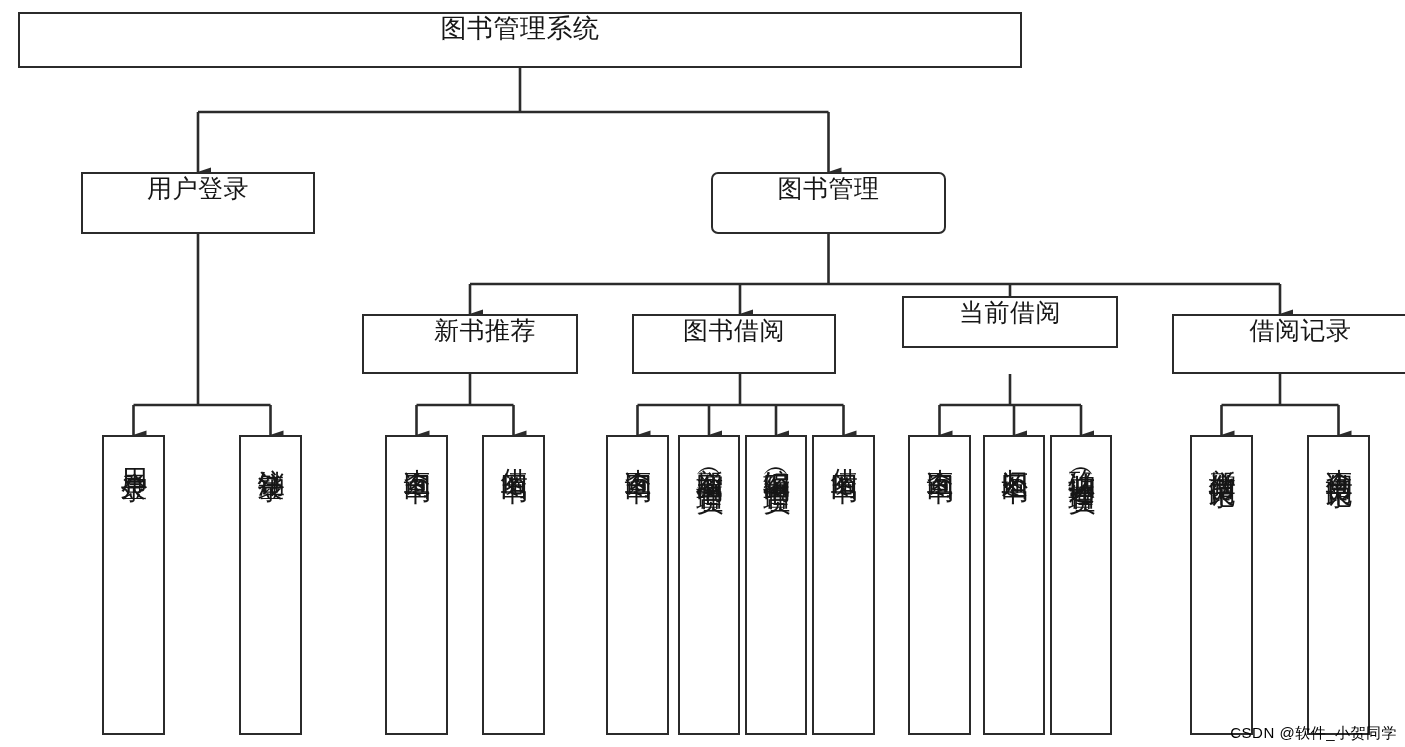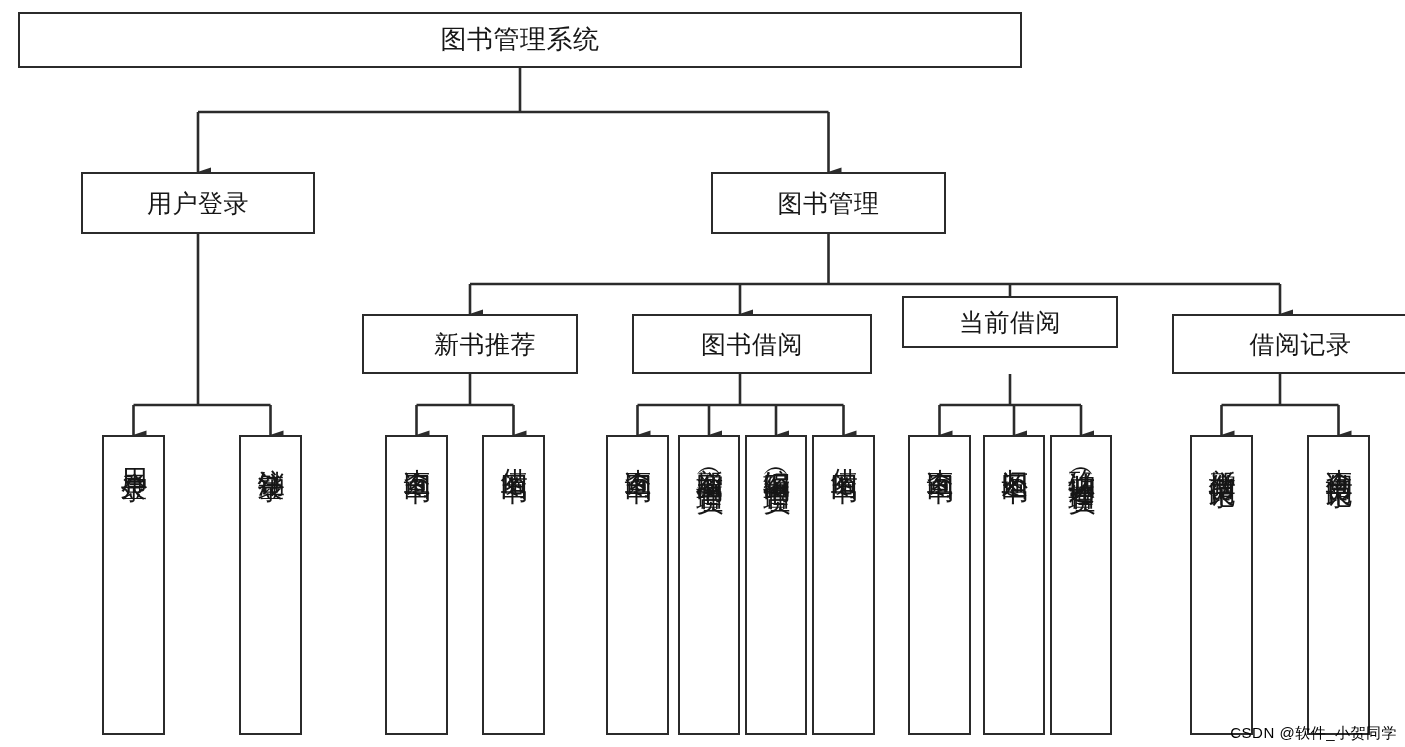--- a/index.html
+++ b/index.html
@@ -28,21 +28,21 @@
     width: 1405px;
     height: 747px;
     pointer-events: none;
   }
   .node {
     position: absolute;
     box-sizing: border-box;
     background: #ffffff;
     border: 2.5px solid #2b2b2b;
     display: flex;
-    align-items: center;
+    align-items: flex-start;
     justify-content: center;
     text-align: center;
   }
   .node .label {
     display: block;
     line-height: 1.12;
     letter-spacing: 0.5px;
     color: #161616;
   }
   .node.horizontal .label {
@@ -122,27 +122,27 @@
       </g>
   </svg>
 
   <div id="node-layer">
       <div class="node horizontal root" style="left: 18px; top: 12px; width: 1004px; height: 56px;">
         <span class="label">图书管理系统</span>
       </div>
       <div class="node horizontal" style="left: 81px; top: 172px; width: 234px; height: 62px;">
         <span class="label">用户登录</span>
       </div>
-      <div class="node horizontal" style="left: 711px; top: 172px; width: 235px; height: 62px;">
+      <div class="node horizontal" style="left: 711px; top: 172px; width: 235px; height: 62px; border-radius: 7px;">
         <span class="label">图书管理</span>
       </div>
       <div class="node horizontal" style="left: 362px; top: 314px; width: 216px; height: 60px; padding-left: 30px;">
         <span class="label">新书推荐</span>
       </div>
-      <div class="node horizontal" style="left: 632px; top: 314px; width: 240px; height: 60px;">
+      <div class="node horizontal" style="left: 632px; top: 314px; width: 204px; height: 60px;">
         <span class="label">图书借阅</span>
       </div>
       <div class="node horizontal" style="left: 902px; top: 296px; width: 216px; height: 52px;">
         <span class="label">当前借阅</span>
       </div>
       <div class="node horizontal" style="left: 1172px; top: 314px; width: 257px; height: 60px;">
         <span class="label">借阅记录</span>
       </div>
       <div class="node vertical" style="left: 102px; top: 435px; width: 63px; height: 300px;">
         <span class="label">用户登录</span>

